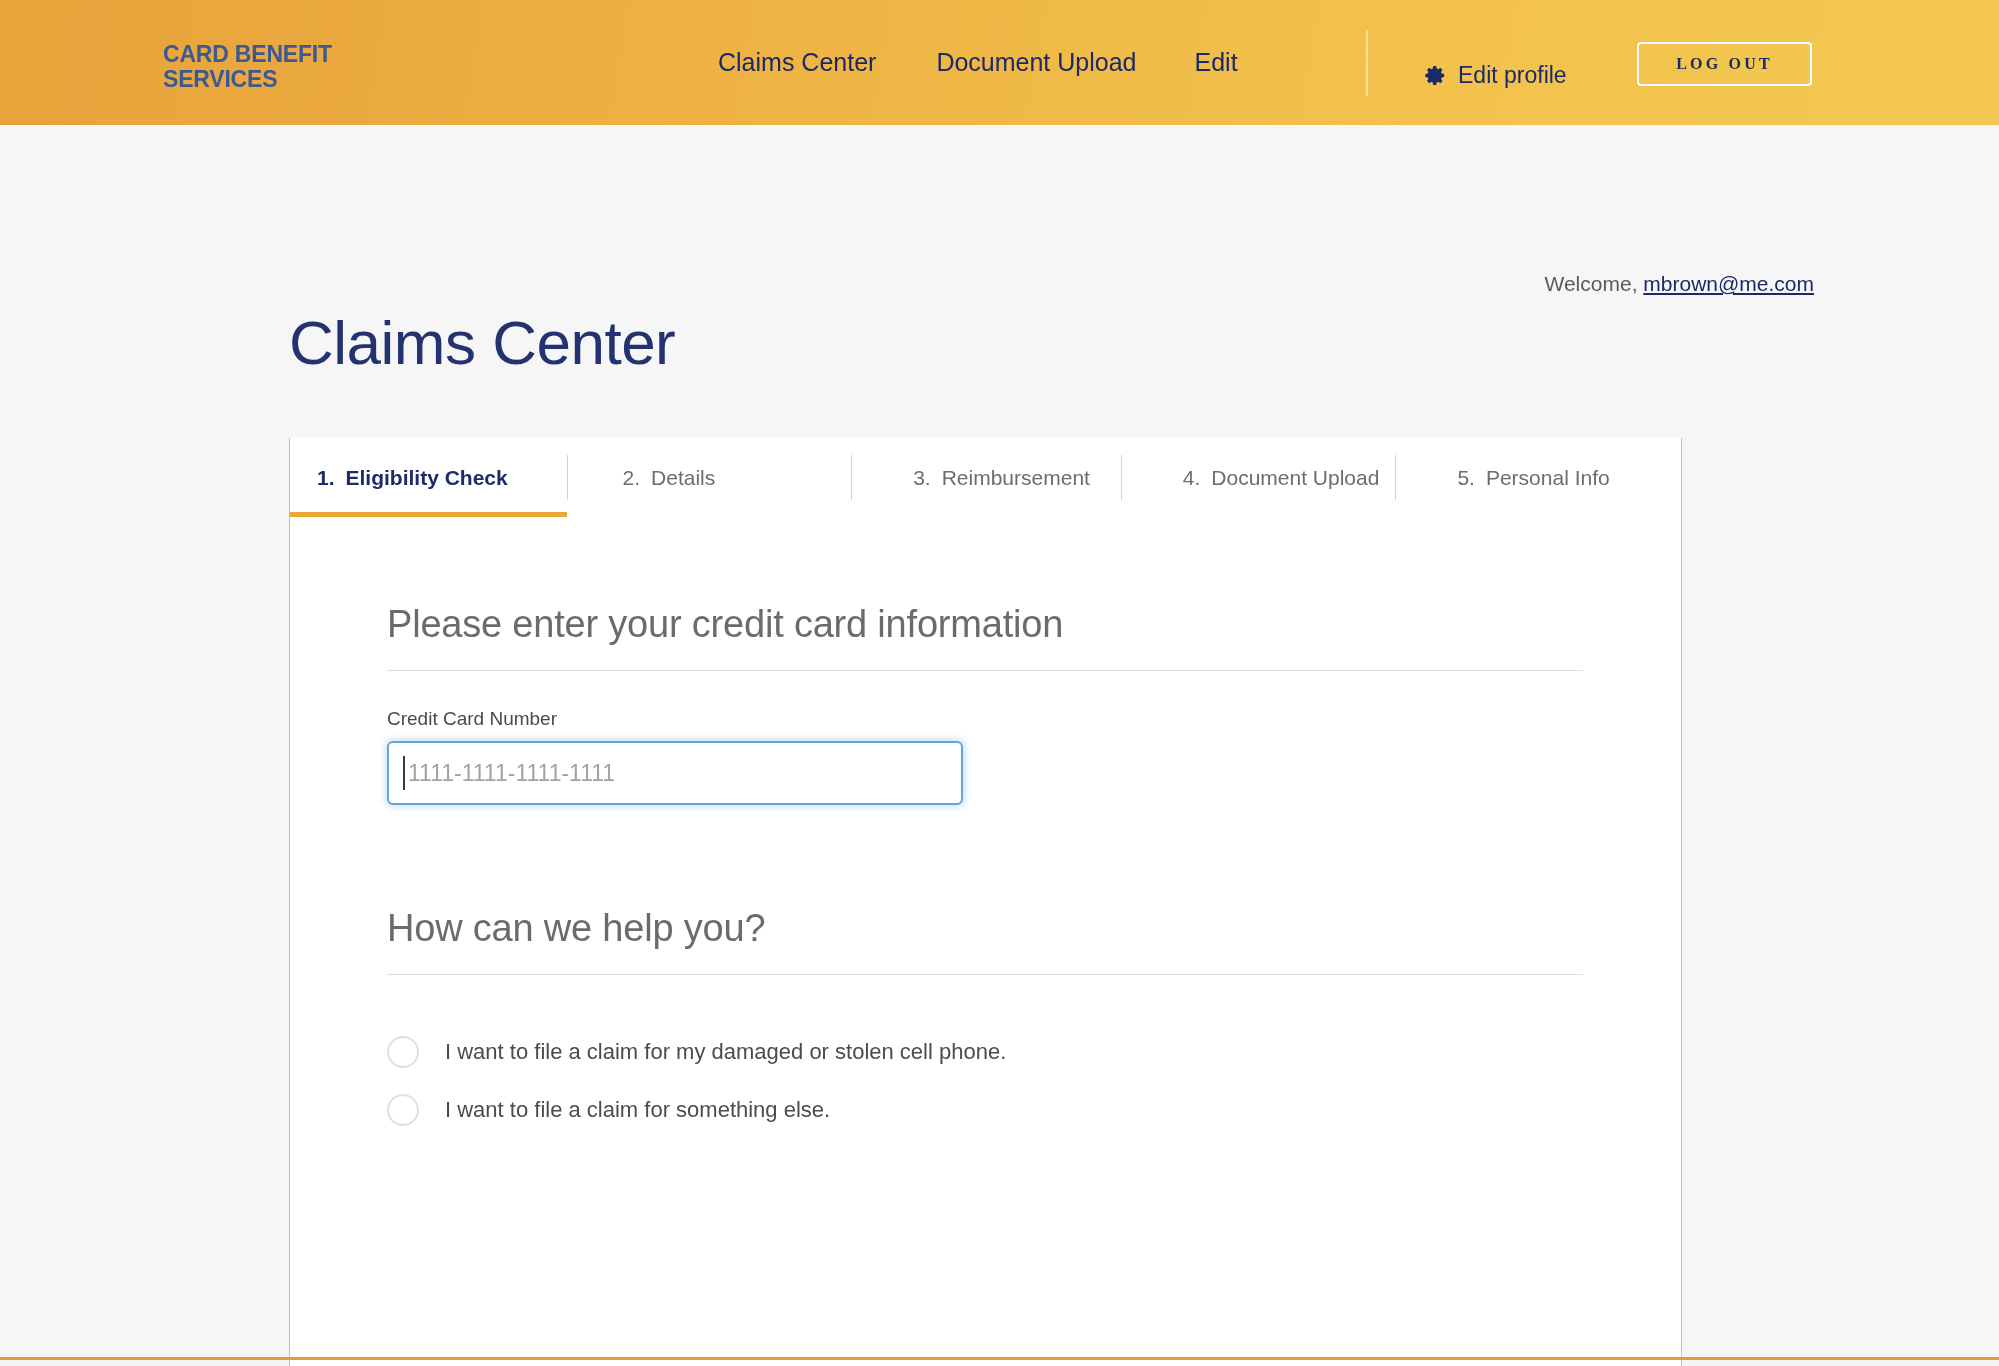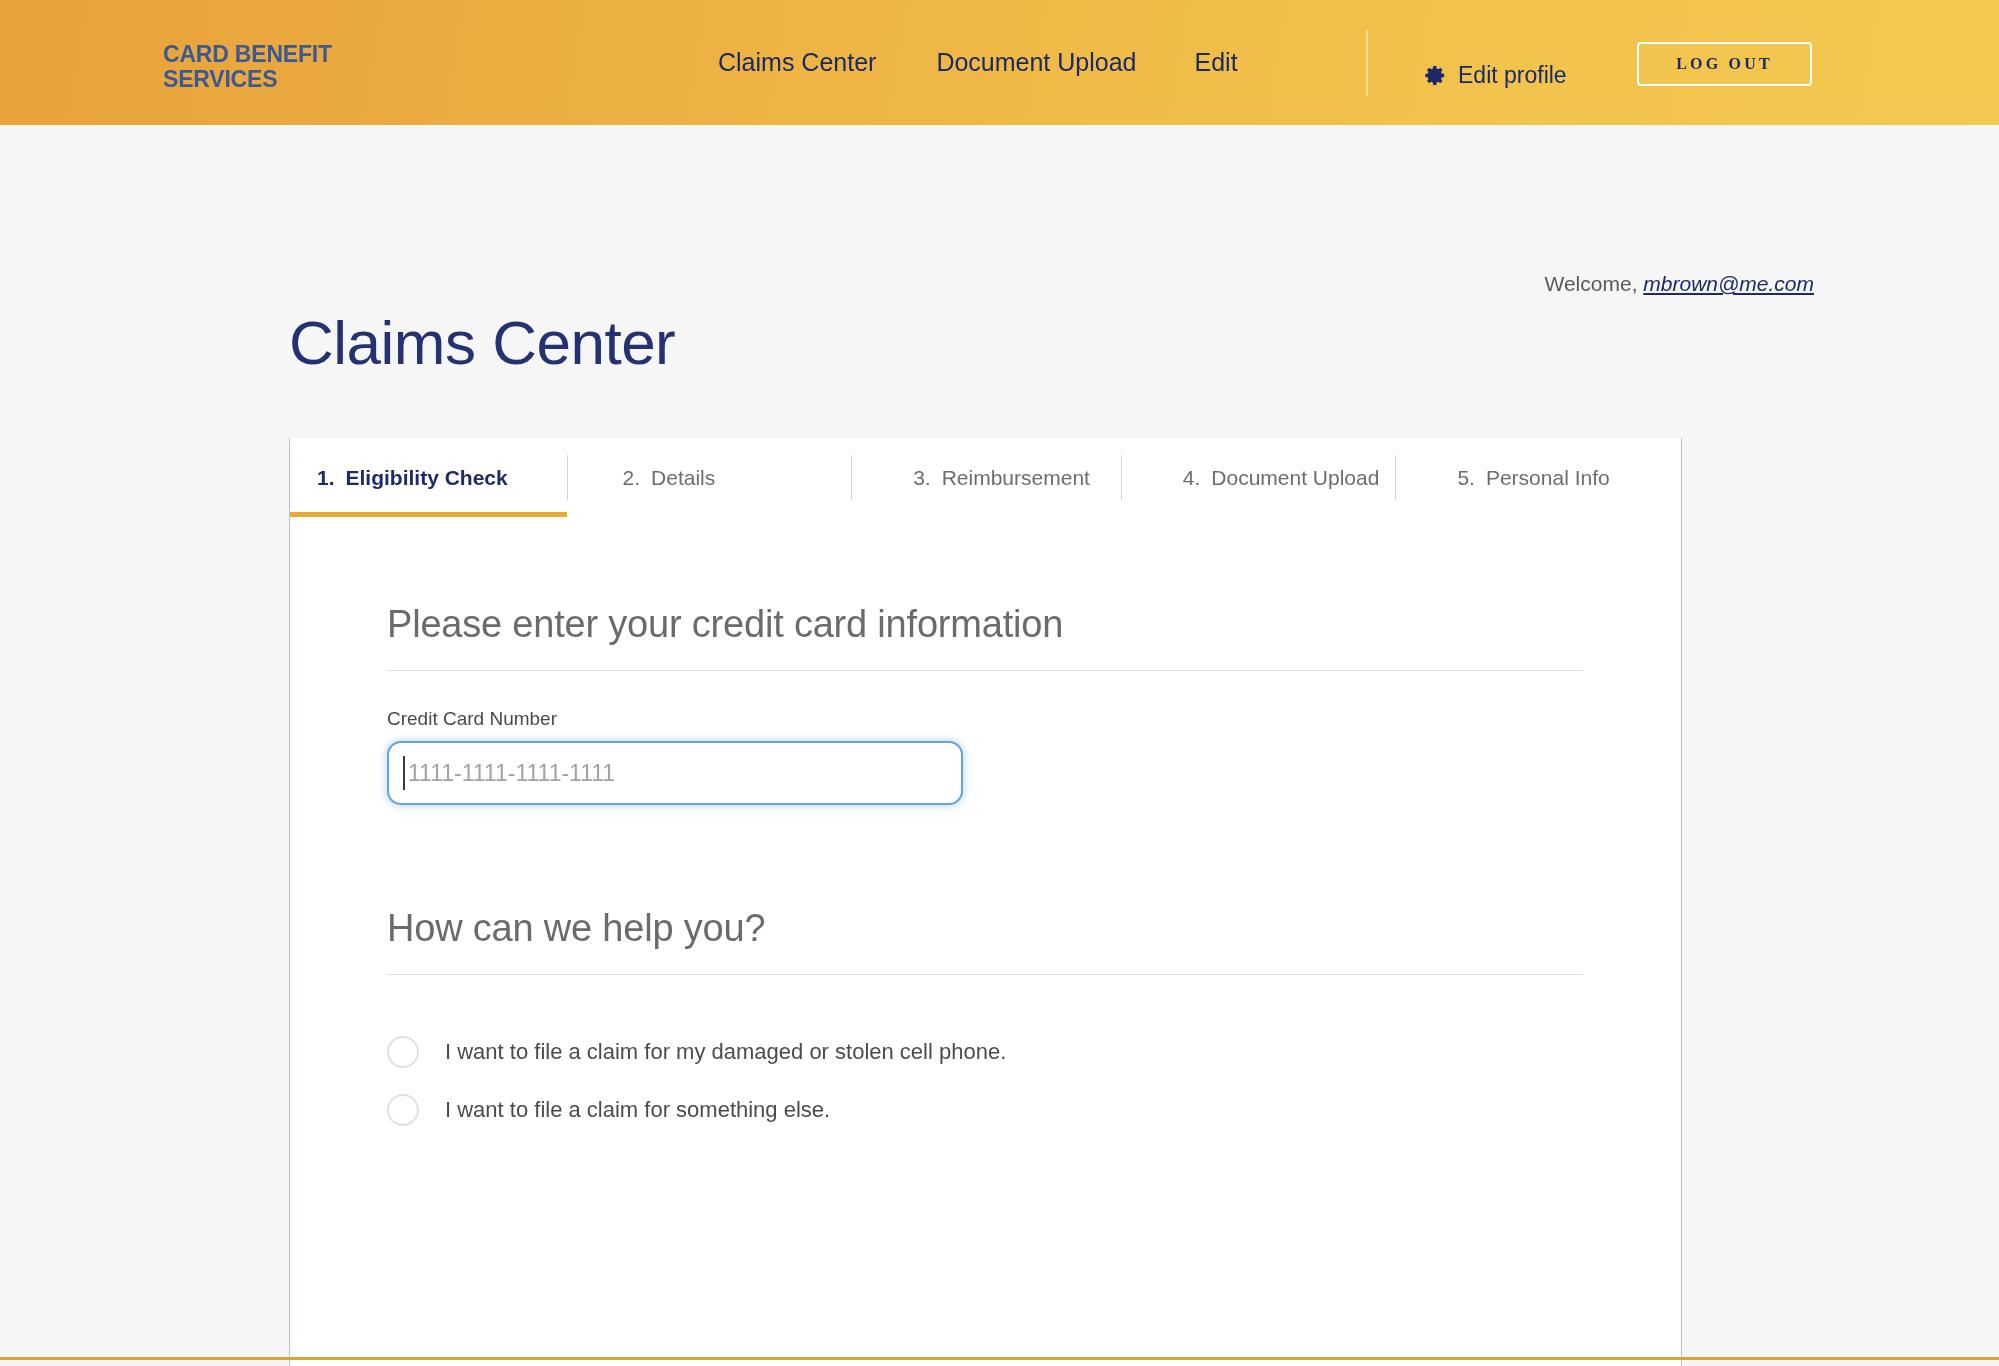--- a/index.html
+++ b/index.html
@@ -116,21 +116,20 @@
     right: 185px;
     top: 147px;
     font-size: 21px;
     color: #5a5a5a;
     white-space: nowrap;
   }
   .welcome-line .user-email {
     color: #1b2a66;
     text-decoration: underline;
     cursor: pointer;
-    font-style: italic;
   }
 
   .page-title {
     position: absolute;
     left: 289px;
     top: 182px;
     font-size: 62px;
     font-weight: 300;
     color: #243271;
     letter-spacing: -0.5px;
@@ -232,21 +231,21 @@
   .cc-input-wrap {
     margin-top: 11px;
     width: 576px;
     height: 64px;
     position: relative;
   }
   .cc-input {
     width: 576px;
     height: 64px;
     border: 2px solid #63a5db;
-    border-radius: 14px;
+    border-radius: 6px;
     box-shadow: 0 0 7px 2px rgba(99,165,219,0.35);
     background: #fff;
     font-family: "Liberation Sans", sans-serif;
     font-size: 23px;
     color: #3f3f3f;
     padding: 0 17px 0 19px;
     outline: none;
   }
   .cc-input::placeholder { color: #a2a2a2; }
   .caret {

